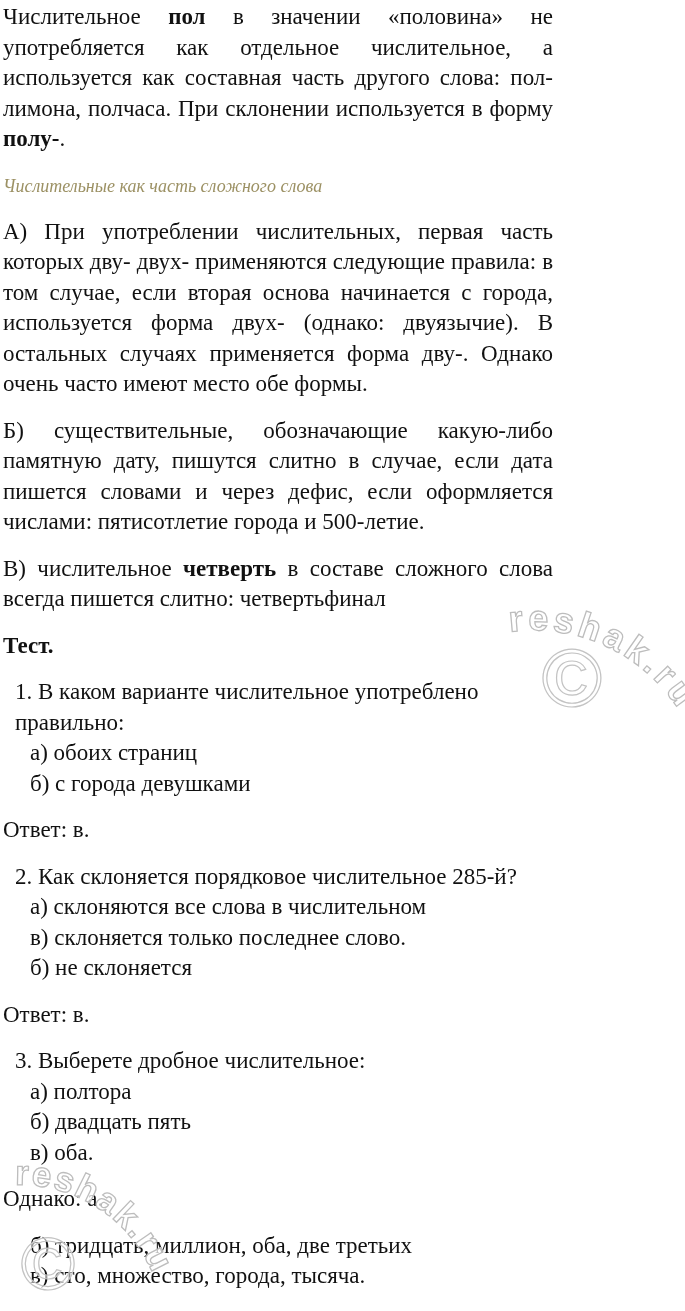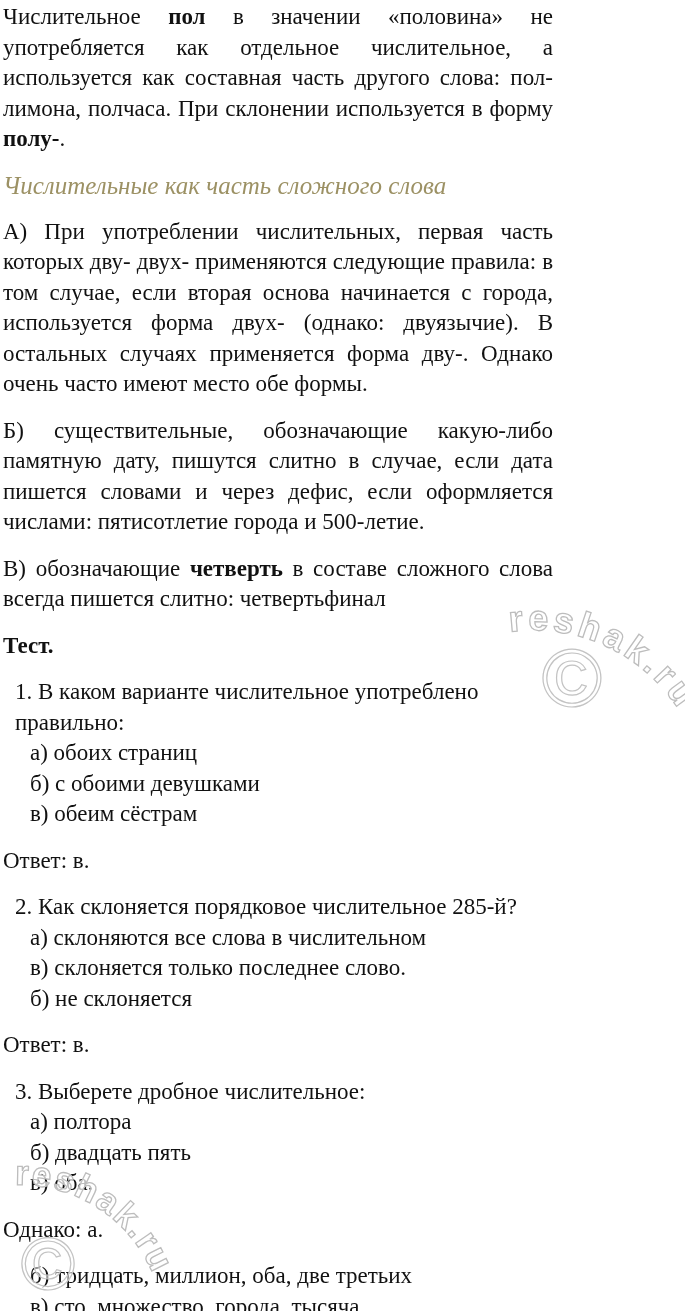--- a/index.html
+++ b/index.html
@@ -22,21 +22,21 @@
     line-height: 30.5px;
     color: #111111;
   }
   p { margin: 0 0 16px 0; }
   .just { text-align: justify; }
   .b { font-weight: bold; }
   .heading {
     font-family: "Liberation Serif", "DejaVu Serif", serif;
     font-style: italic;
     font-weight: normal;
-    font-size: 25px;
+    font-size: 18px;
     line-height: 30px;
     color: #9c9164;
     margin: 4px 0 16px 0;
   }
   .test-title { font-weight: bold; }
   .q-block { margin: 0 0 16px 12px; }
   .opt { padding-left: 15px; }
   
   .wm-overlay {
     position: absolute;
@@ -71,29 +71,28 @@
 <div class="page">
 
   <p class="just"><span>Числительное </span><span class="b">пол</span><span> в значении «половина» не употребляется как отдельное числительное, а используется как составная часть другого слова: пол-лимона, полчаса. При склонении используется в форму </span><span class="b">полу-</span><span>.</span></p>
 
   <h2 class="heading">Числительные как часть сложного слова</h2>
 
   <p class="just">А) При употреблении числительных, первая часть которых дву- двух- применяются следующие правила: в том случае, если вторая основа начинается с города, используется форма двух- (однако: двуязычие). В остальных случаях применяется форма дву-. Однако очень часто имеют место обе формы.</p>
 
   <p class="just">Б) существительные, обозначающие какую-либо памятную дату, пишутся слитно в случае, если дата пишется словами и через дефис, если оформляется числами: пятисотлетие города и 500-летие.</p>
 
-  <p class="just"><span>В) обозначающие </span><span class="b">четверть</span><span> в составе сложного слова всегда пишется слитно: четвертьфинал</span></p>
+  <p class="just"><span>В) числительное </span><span class="b">четверть</span><span> в составе сложного слова всегда пишется слитно: четвертьфинал</span></p>
 
   <p class="test-title">Тест.</p>
 
   <div class="q-block">
     <div class="q-text">1. В каком варианте числительное употреблено правильно:</div>
     <div class="opt">а) обоих страниц</div>
-    <div class="opt">б) с обоими девушками</div>
-    <div class="opt">в) обеим сёстрам</div>
+    <div class="opt">б) с города девушками</div>
   </div>
   <p class="answer">Ответ: в.</p>
 
   <div class="q-block">
     <div class="q-text">2. Как склоняется порядковое числительное 285-й?</div>
     <div class="opt">а) склоняются все слова в числительном</div>
     <div class="opt">в) склоняется только последнее слово.</div>
     <div class="opt">б) не склоняется</div>
   </div>
   <p class="answer">Ответ: в.</p>

